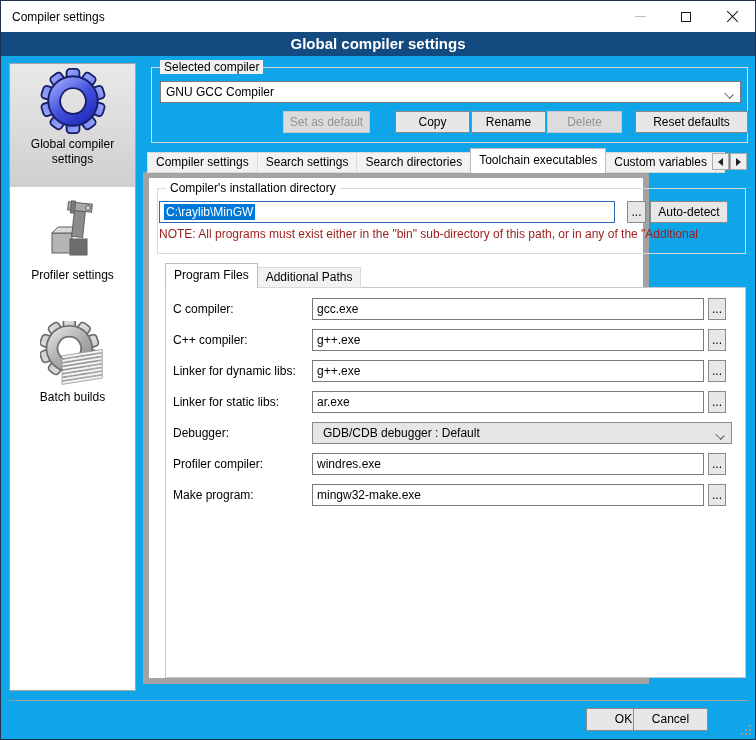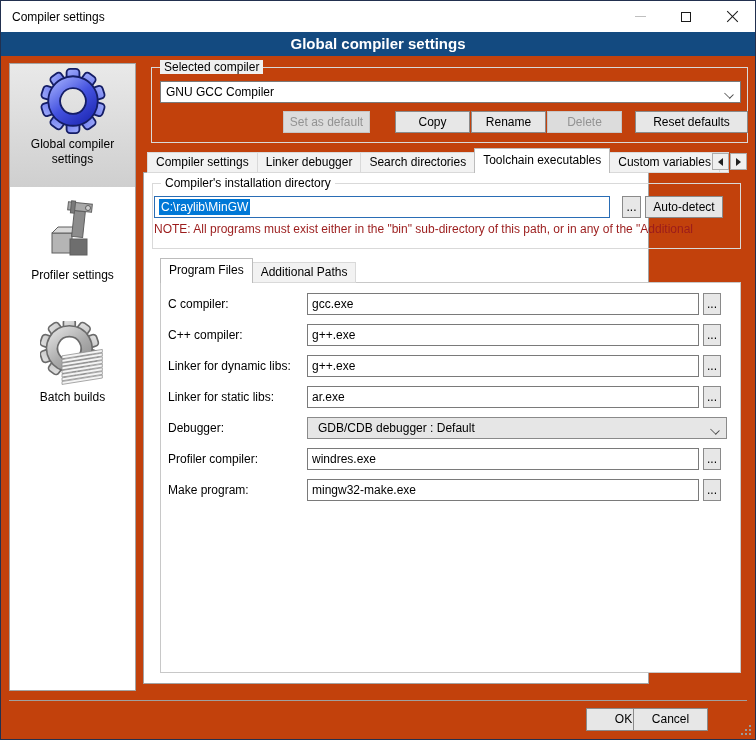--- a/index.html
+++ b/index.html
@@ -1,19 +1,19 @@
 <!DOCTYPE html>
 <html><head>
 <meta charset="utf-8">
 <style>
   * { margin:0; padding:0; box-sizing:border-box; }
   html,body { width:756px; height:740px; }
   body { font-family:"Liberation Sans", sans-serif; font-size:12px; color:#000; }
 
-  .window { position:relative; width:756px; height:740px; background:#c2410c;
+  .window { position:relative; width:756px; height:740px; background:#0ea5e9;
             border:1px solid #22304f; overflow:hidden; }
 
   
   .titlebar { position:absolute; left:0; top:0; right:0; height:31px; background:#ffffff;
               display:flex; align-items:center; }
   .titlebar-text { padding-left:11px; font-size:12px; }
   .caption-group { position:absolute; right:0; top:0; height:31px; display:flex; }
   .caption-btn { width:46px; height:31px; display:flex; align-items:center; justify-content:center; }
   .min-glyph { width:11px; height:1px; background:#bfbfbf; }
   .max-glyph { width:10px; height:10px; border:1px solid #1a1a1a; background:transparent; }
@@ -76,21 +76,21 @@
   .arrow-btn { width:17px; height:17px; background:#f0f0f0; border:1px solid #adadad;
                display:flex; align-items:center; justify-content:center; }
   .arrow-btn + .arrow-btn { margin-left:1px; }
   .tri-l { width:0; height:0; border-top:4px solid transparent; border-bottom:4px solid transparent;
            border-right:5px solid #222; }
   .tri-r { width:0; height:0; border-top:4px solid transparent; border-bottom:4px solid transparent;
            border-left:5px solid #222; }
 
   
   .page { position:absolute; left:142px; top:171px; width:506px; height:512px;
-          background:#fff; border:1px solid #a3a3a3; z-index:2; }
+          background:#fff; border:6px solid #a3a3a3; z-index:2; }
 
   .group-dir { left:8px; top:10px; width:589px; height:66px; }
   .path-field { position:absolute; left:10px; top:23px; width:456px; height:22px; background:#fff;
                 border:1px solid #2a6db5; display:flex; align-items:center; padding-left:4px; }
   .path-sel { background:#0078d7; color:#fff; padding:1px 2px; }
   .b-browse-dir { left:478px; top:23px; width:19px; }
   .b-autodetect { left:501px; top:23px; width:78px; }
   .note { position:absolute; left:10px; top:49px; width:574px; color:#9b1c1c;
           white-space:nowrap; overflow:hidden; }
 
@@ -233,21 +233,21 @@
     </div>
     <div class="btn disabled b-setdef">Set as default</div>
     <div class="btn b-copy">Copy</div>
     <div class="btn b-rename">Rename</div>
     <div class="btn disabled b-delete">Delete</div>
     <div class="btn b-reset">Reset defaults</div>
   </div>
 
   <div class="tabbar">
     <div class="tab">Compiler settings</div>
-    <div class="tab">Linker debugger</div>
+    <div class="tab">Search settings</div>
     <div class="tab">Search directories</div>
     <div class="tab active">Toolchain executables</div>
     <div class="tab">Custom variables</div>
     <div class="tab clipped">Build options</div>
   </div>
   <div class="tab-arrows">
     <div class="arrow-btn">
         <span class="tri-l"></span>
       </div>
     <div class="arrow-btn">

